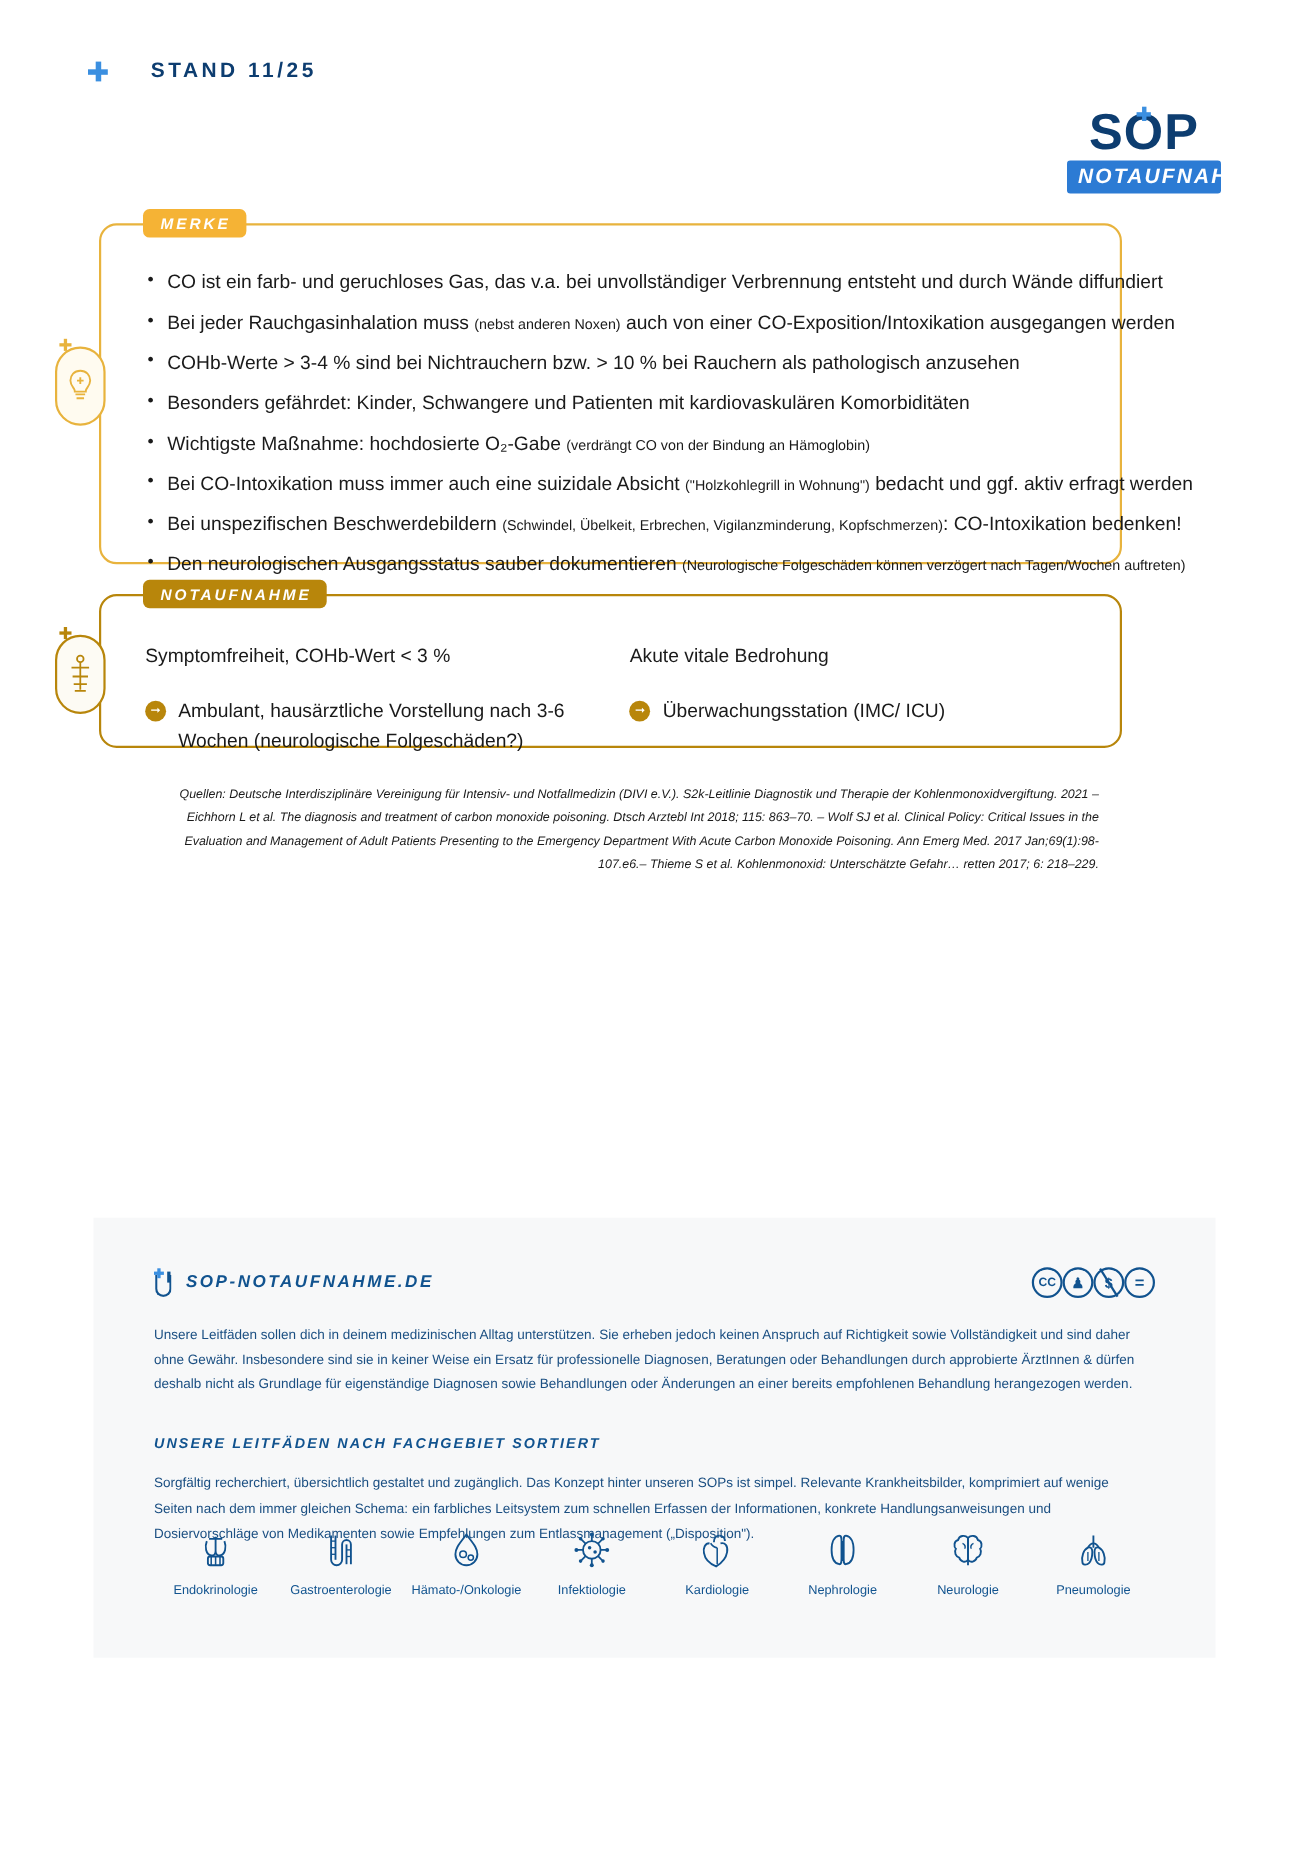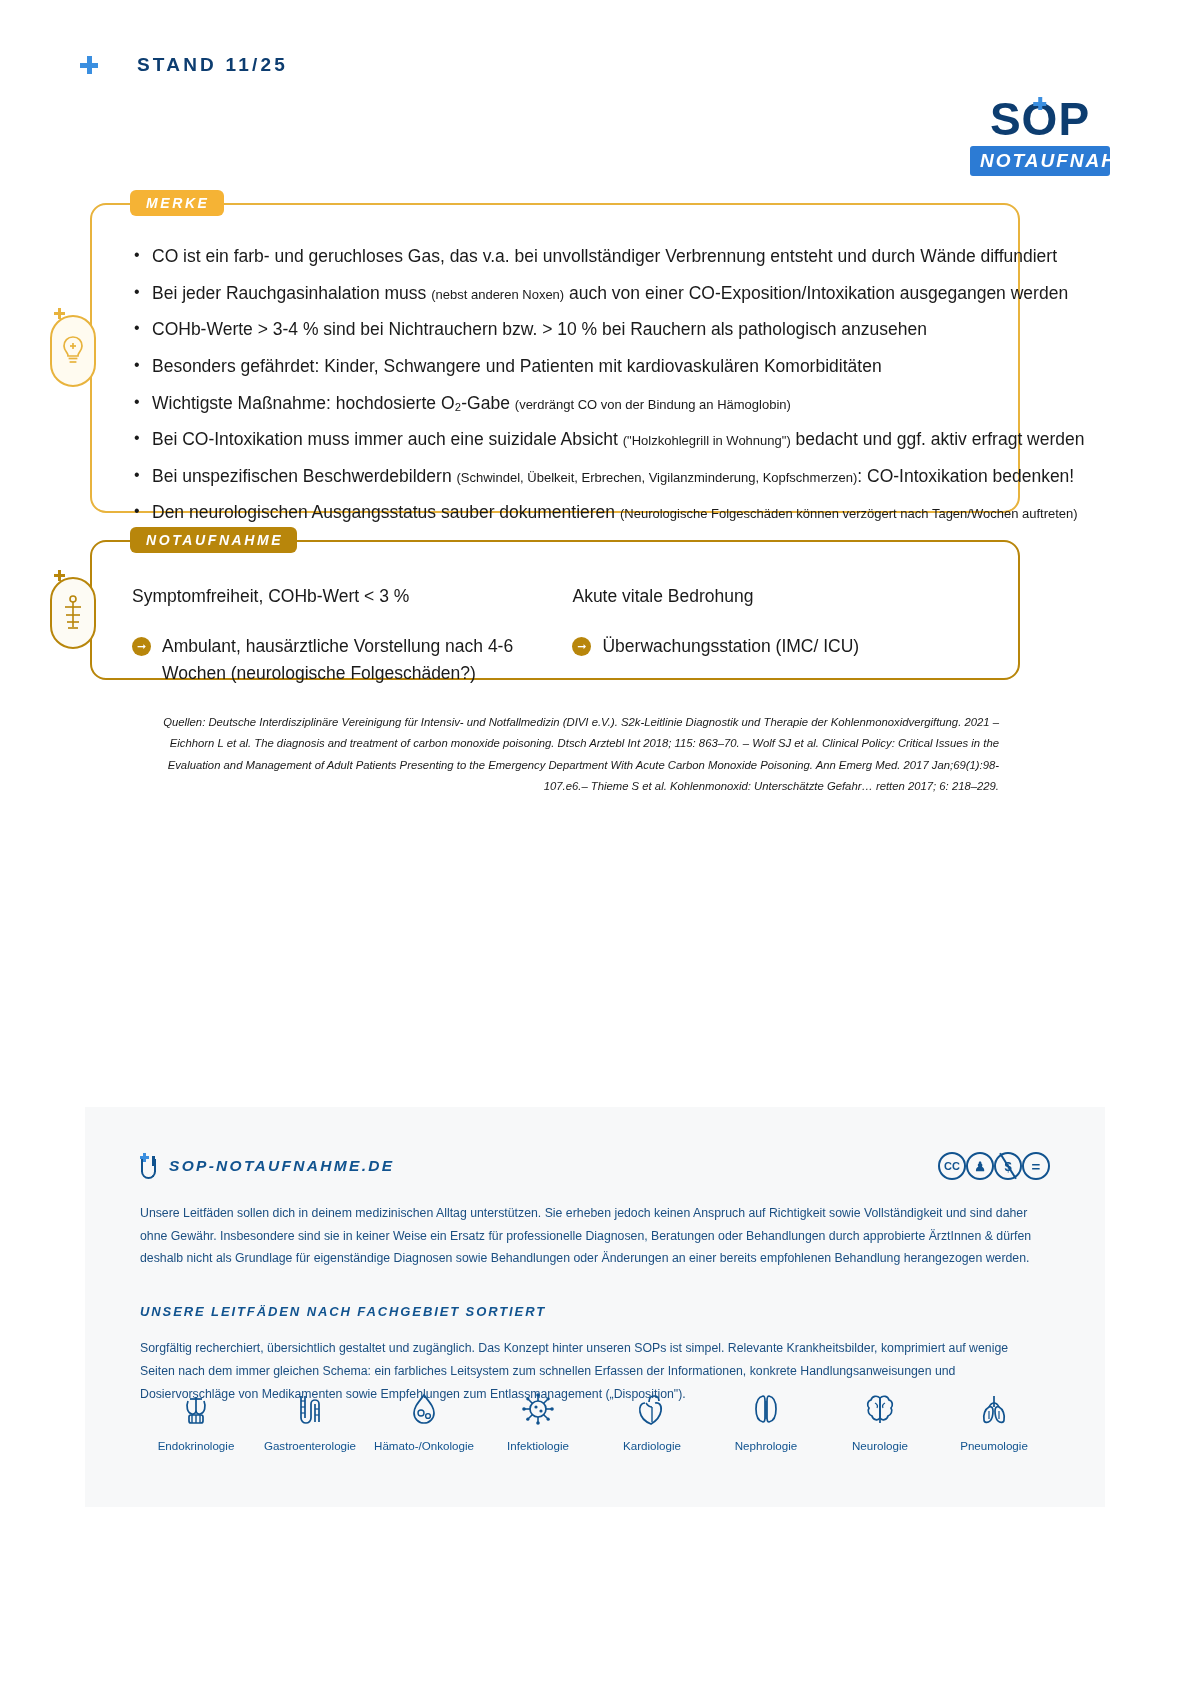--- a/index.html
+++ b/index.html
@@ -387,21 +387,21 @@
       <line x1="7" y1="28" x2="19" y2="28" stroke="#B8860B" stroke-width="1.6"></line>
       <line x1="8" y1="34" x2="18" y2="34" stroke="#B8860B" stroke-width="1.6"></line>
     </svg>
   </div>
 
   <div class="disp-inner">
     <div class="disp-col">
       <div class="disp-head">Symptomfreiheit, COHb-Wert &lt; 3 %</div>
       <div class="disp-item">
         <span class="arrow-circle">➞</span>
-        <span>Ambulant, hausärztliche Vorstellung nach 4-6 Wochen (neurologische Folgeschäden?)</span>
+        <span>Ambulant, hausärztliche Vorstellung nach 3-6 Wochen (neurologische Folgeschäden?)</span>
       </div>
     </div>
     <div class="disp-col">
       <div class="disp-head">Akute vitale Bedrohung</div>
       <div class="disp-item">
         <span class="arrow-circle">➞</span>
         <span>Überwachungsstation (IMC/ ICU)</span>
       </div>
     </div>
   </div>

